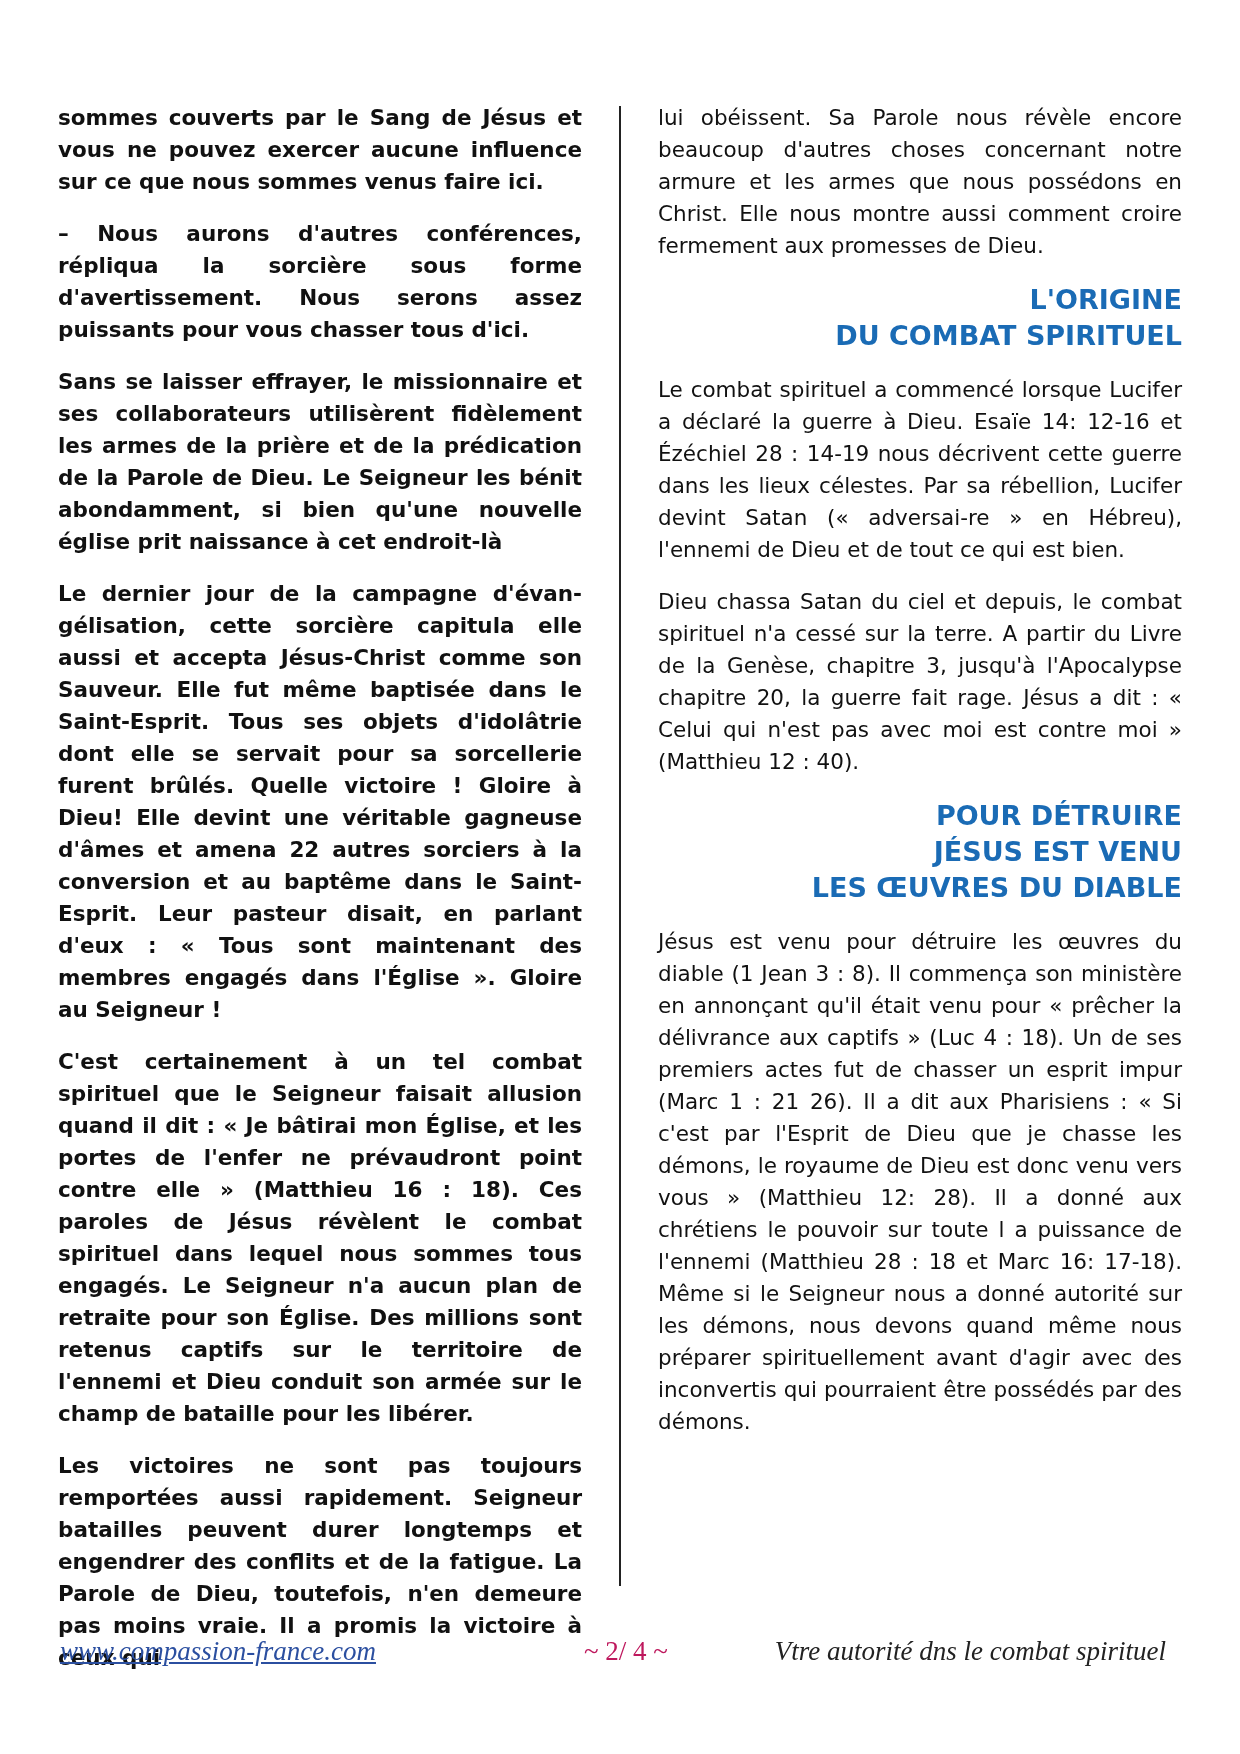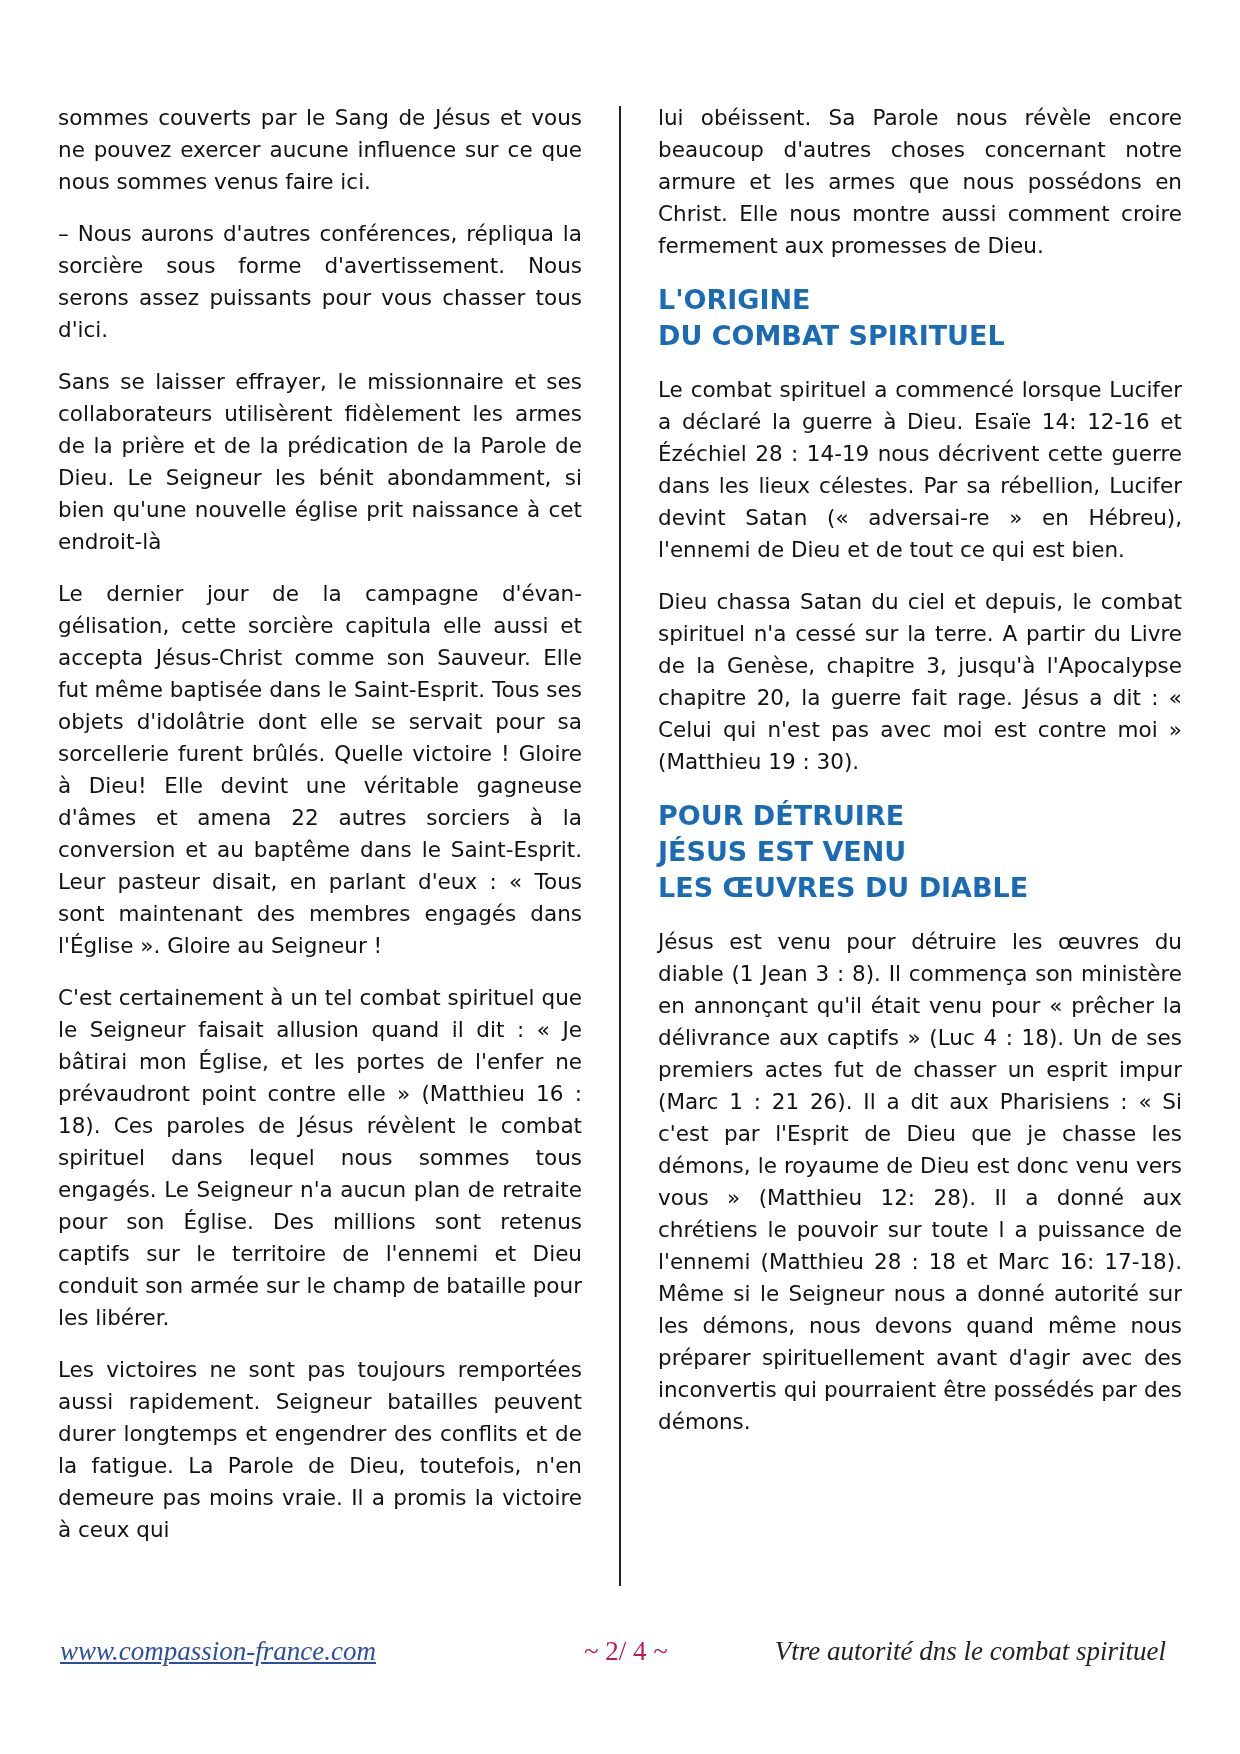--- a/index.html
+++ b/index.html
@@ -1,23 +1,23 @@
 <!DOCTYPE html>
 <html><head>
 <meta charset="utf-8">
 <style>
   html, body { margin: 0; padding: 0; background: #ffffff; }
   body { width: 1240px; height: 1754px; position: relative; overflow: hidden;
          font-family: "DejaVu Sans", sans-serif; color: #111; }
   .col { position: absolute; top: 102px; width: 524px; font-size: 21.5px; line-height: 32px; }
-  .col-left { left: 58px; }
+  .col-left { left: 58px; font-weight: bold; }
   .col-right { left: 658px; }
   .para { margin: 0 0 20px 0; text-align: justify; text-align-last: left; }
   .divider { position: absolute; left: 619px; top: 106px; width: 2px; height: 1480px; background: #222; }
-  .heading { color: #1a6bb5; font-weight: bold; text-align: left; font-size: 27px; line-height: 36px; margin: 16px 0 20px 0; }
+  .heading { color: #1a6bb5; font-weight: bold; text-align: right; font-size: 27px; line-height: 36px; margin: 16px 0 20px 0; }
   .footer { position: absolute; top: 1636px; left: 0; width: 1240px; height: 30px;
             font-family: "Liberation Serif", serif; font-style: italic; font-size: 27px; }
   .footer .link { position: absolute; left: 60px; color: #2b4fa0; text-decoration: underline; }
   .footer .page { position: absolute; left: 584px; font-style: normal; color: #be185d; }
   .footer .doc-title { position: absolute; right: 74px; color: #222; margin-left: 27px; }
 </style>
 </head>
 <body>
 
 <div class="col col-left">
@@ -32,21 +32,21 @@
 <div class="divider"></div>
 
 <div class="col col-right">
   <p class="para">lui obéissent. Sa Parole nous révèle encore beaucoup d'autres choses concernant notre armure et les armes que nous possédons en Christ. Elle nous montre aussi comment croire fermement aux promesses de Dieu.</p>
 
   <div class="heading">
     <div>L'ORIGINE</div>
     <div>DU COMBAT SPIRITUEL</div>
   </div>
   <p class="para">Le combat spirituel a commencé lorsque Lucifer a déclaré la guerre à Dieu. Esaïe 14: 12-16 et Ézéchiel 28 : 14-19 nous décrivent cette guerre dans les lieux célestes. Par sa rébellion, Lucifer devint Satan (« adversai-re » en Hébreu), l'ennemi de Dieu et de tout ce qui est bien.</p>
-  <p class="para">Dieu chassa Satan du ciel et depuis, le combat spirituel n'a cessé sur la terre. A partir du Livre de la Genèse, chapitre 3, jusqu'à l'Apocalypse chapitre 20, la guerre fait rage. Jésus a dit : « Celui qui n'est pas avec moi est contre moi » (Matthieu 19 : 30).</p>
+  <p class="para">Dieu chassa Satan du ciel et depuis, le combat spirituel n'a cessé sur la terre. A partir du Livre de la Genèse, chapitre 3, jusqu'à l'Apocalypse chapitre 20, la guerre fait rage. Jésus a dit : « Celui qui n'est pas avec moi est contre moi » (Matthieu 12 : 40).</p>
 
   <div class="heading">
     <div>POUR DÉTRUIRE</div>
     <div>JÉSUS EST VENU</div>
     <div>LES ŒUVRES DU DIABLE</div>
   </div>
   <p class="para">Jésus est venu pour détruire les œuvres du diable (1 Jean 3 : 8). Il commença son ministère en annonçant qu'il était venu pour « prêcher la délivrance aux captifs » (Luc 4 : 18). Un de ses premiers actes fut de chasser un esprit impur (Marc 1 : 21 26). Il a dit aux Pharisiens : « Si c'est par l'Esprit de Dieu que je chasse les démons, le royaume de Dieu est donc venu vers vous » (Matthieu 12: 28). Il a donné aux chrétiens le pouvoir sur toute l a puissance de l'ennemi (Matthieu 28 : 18 et Marc 16: 17-18). Même si le Seigneur nous a donné autorité sur les démons, nous devons quand même nous préparer spirituellement avant d'agir avec des inconvertis qui pourraient être possédés par des démons.</p>
 </div>
 
 <div class="footer">

